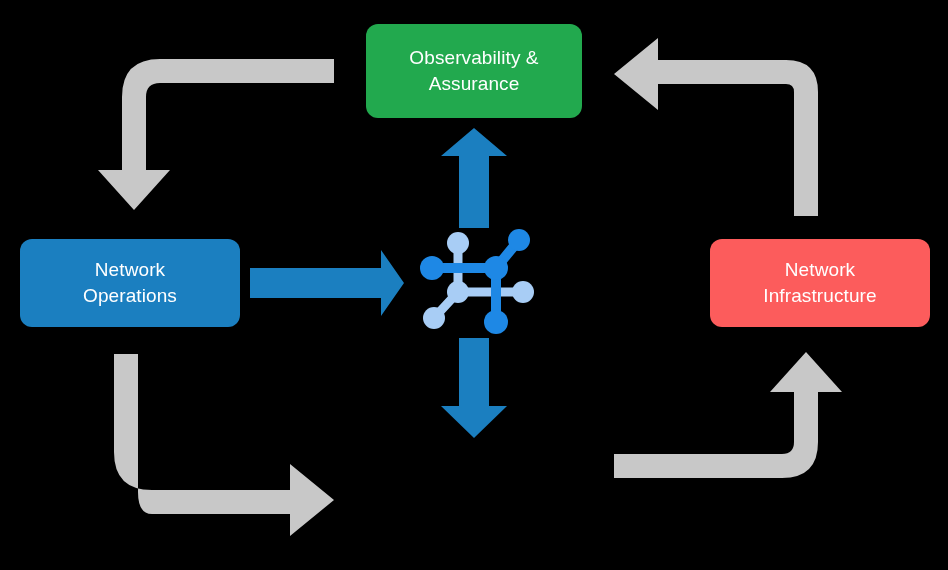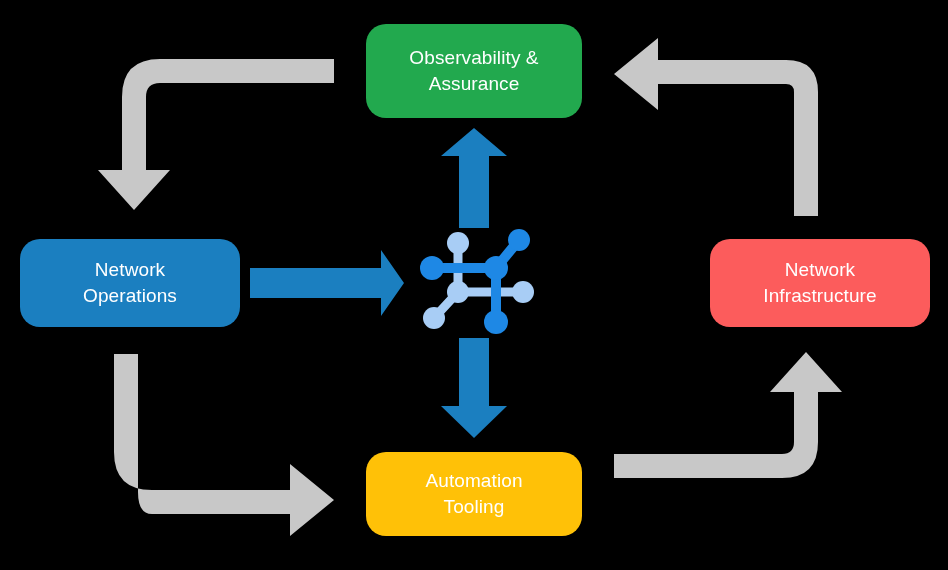--- a/index.html
+++ b/index.html
@@ -24,21 +24,21 @@
     position: absolute;
     top: 0;
     left: 0;
     width: 948px;
     height: 570px;
     display: block;
   }
   .node-box {
     position: absolute;
     box-sizing: border-box;
-    border-radius: 20px;
+    border-radius: 12px;
     display: flex;
     align-items: center;
     justify-content: center;
     text-align: center;
     color: #ffffff;
     font-size: 19px;
     line-height: 1.35;
     font-weight: 400;
     letter-spacing: 0.1px;
     padding: 6px 10px;
@@ -175,18 +175,14 @@
   <div class="node-box" id="node-network-operations">
     <span class="node-label">Network
 Operations</span>
   </div>
 
   <div class="node-box" id="node-network-infrastructure">
     <span class="node-label">Network
 Infrastructure</span>
   </div>
 
-  <div class="node-box" id="node-automation-tooling">
-    <span class="node-label">Automation
-Tooling</span>
-  </div>
 
 </div>
 
 </body></html>

